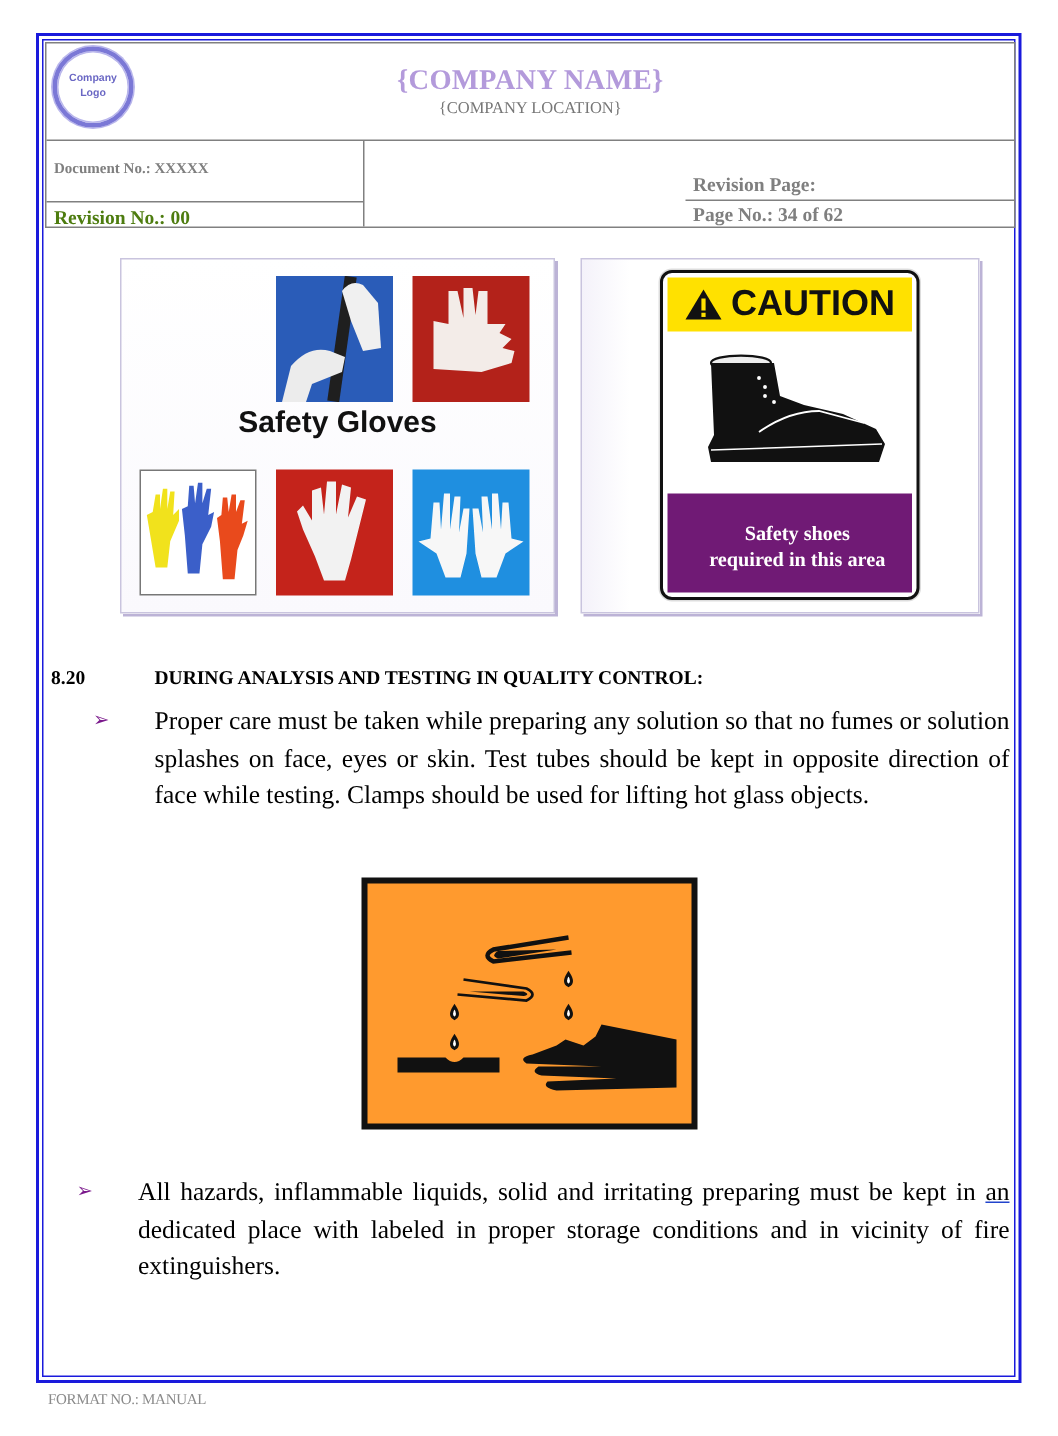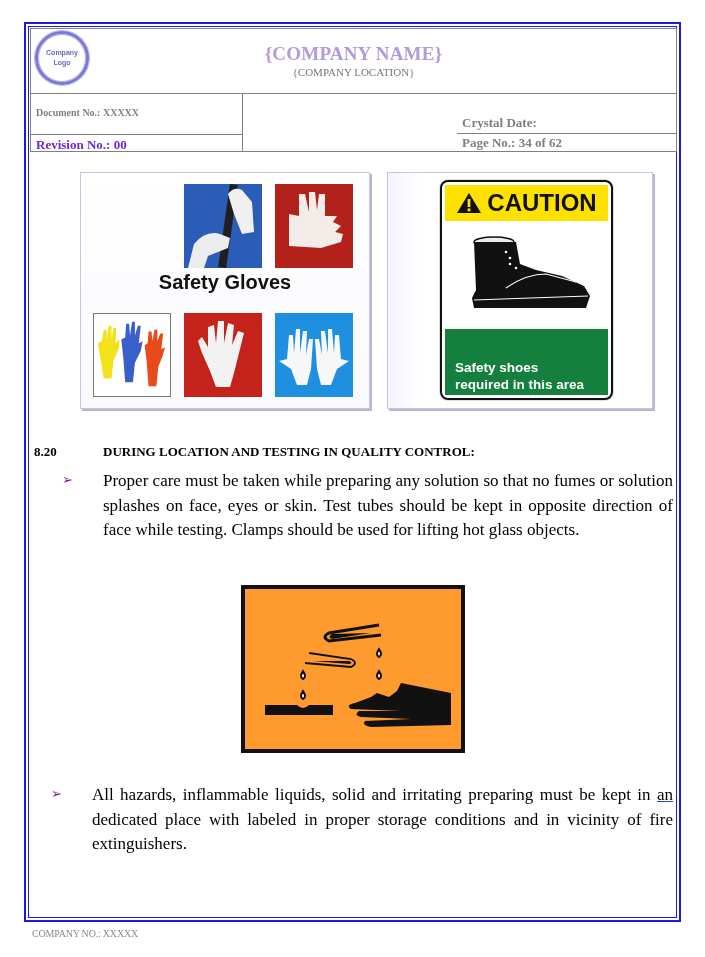--- a/index.html
+++ b/index.html
@@ -12,45 +12,45 @@
   .hdr { position: absolute; left: 30px; top: 28px; width: 647px; height: 124px; border: 1px solid #808080; box-sizing: border-box; }
   .hdr-top { position: absolute; left: 0; top: 0; width: 645px; height: 64px; border-bottom: 1px solid #808080; }
   .logo { position: absolute; left: 4px; top: 2px; width: 54px; height: 54px; border-radius: 50%; border: 3px solid #7b78d6; box-shadow: 0 0 0 1px #b9b6ec, inset 0 0 0 1px #b9b6ec; box-sizing: border-box; display: flex; flex-direction: column; align-items: center; justify-content: center; }
   .logo span { font-family: "Liberation Sans", sans-serif; font-size: 7px; color: #6a67c4; line-height: 10px; font-weight: bold; }
   .company-name { position: absolute; left: 0; width: 645px; top: 14px; text-align: center; font-size: 19px; font-weight: bold; color: #b39adb; letter-spacing: 0.2px; }
   .company-loc { position: absolute; left: 0; width: 645px; top: 37px; text-align: center; font-size: 11px; color: #777777; }
 
   .hdr-left { position: absolute; left: 0; top: 65px; width: 211px; height: 57px; border-right: 1px solid #808080; }
   .doc-no { position: absolute; left: 5px; top: 13px; font-size: 10px; font-weight: bold; color: #7f7f7f; }
   .rev-row { position: absolute; left: 0; top: 40px; width: 211px; height: 17px; border-top: 1px solid #808080; }
-  .rev-no { position: absolute; left: 5px; top: 2px; font-size: 13px; font-weight: bold; color: #6d28d9; text-align: center; }
+  .rev-no { position: absolute; left: 5px; top: 2px; font-size: 13px; font-weight: bold; color: #4d7c0f; text-align: center; }
 
   .hdr-mid { position: absolute; left: 212px; top: 65px; width: 213px; height: 57px; border-right: 1px solid #808080; }
   .manual-title { position: absolute; left: 0; width: 213px; top: 21px; text-align: center; font-size: 17px; font-weight: bold; color: #7878e8; }
 
   .hdr-right { position: absolute; left: 426px; top: 65px; width: 219px; height: 57px; }
   .hr-cell { position: absolute; left: 0; width: 219px; height: 19px; }
   .hr-cell.c1 { top: 0; border-bottom: 1px solid #808080; }
   .hr-cell.c2 { top: 20px; border-bottom: 1px solid #808080; }
   .hr-cell.c3 { top: 40px; }
   .hr-cell span { position: absolute; left: 5px; top: 1px; font-size: 13px; font-weight: bold; color: #7f7f7f; }
 
   
   .img-frame { position: absolute; background: #ffffff; border: 1px solid #c9c4de; box-shadow: 2px 2px 0 #bcb3d6; box-sizing: border-box; }
   .gloves-frame { left: 80px; top: 172px; width: 290px; height: 237px; background: linear-gradient(#ffffff, #faf9fd); }
-  .shoes-frame { left: 387px; top: 172px; width: 266px; height: 237px; background: linear-gradient(90deg,#f4f2fa,#ffffff 12%); }
+  .shoes-frame { left: 387px; top: 172px; width: 266px; height: 237px; background: linear-gradient(90deg,#f4f2fa,#ffffff 12%); text-align: center; }
 
   .tile { position: absolute; width: 78px; height: 84px; box-sizing: border-box; overflow: hidden; }
   .tile svg { width: 100%; height: 100%; display: block; }
   .gloves-caption { position: absolute; left: 0; width: 288px; top: 98px; text-align: center; font-family: "Liberation Sans", sans-serif; font-weight: bold; font-size: 20px; color: #111; }
 
   .caution-sign { position: absolute; left: 52px; top: 7px; width: 173px; height: 220px; border: 2px solid #111; border-radius: 8px; background: #fff; box-sizing: border-box; overflow: hidden; box-shadow: 0 0 0 1px #ddd; }
   .caution-head { position: absolute; left: 3px; top: 3px; right: 3px; height: 36px; background: #ffe100; display: flex; align-items: center; justify-content: center; gap: 5px; }
   .caution-head .word { font-family: "Liberation Sans", sans-serif; font-weight: bold; font-size: 24px; color: #111; }
-  .caution-foot { position: absolute; left: 3px; right: 3px; bottom: 3px; height: 66px; background: #15803d; color: #fff; font-family: Liberation Sans, sans-serif; font-weight: bold; font-size: 13.5px; line-height: 17px; padding: 30px 0 0 10px; box-sizing: border-box; }
+  .caution-foot { position: absolute; left: 3px; right: 3px; bottom: 3px; height: 66px; background: #701a75; color: #fff; font-family: Liberation Serif, serif; font-weight: bold; font-size: 13.5px; line-height: 17px; padding: 18px 0 0 10px; box-sizing: border-box; }
   .boot { position: absolute; left: 24px; top: 48px; width: 128px; height: 90px; }
 
   
   .section-head { position: absolute; top: 444px; left: 34px; font-size: 13px; font-weight: bold; color: #000; }
   .section-num { position: absolute; left: 0; top: 0; }
   .section-title { position: absolute; left: 69px; top: 0; white-space: nowrap; }
 
   .bullet { position: absolute; color: #7b1a8c; font-size: 13px; }
   .para { position: absolute; font-size: 17px; line-height: 24.5px; color: #000; text-align: justify; }
   .para1 { left: 103px; top: 469px; width: 570px; }
@@ -78,21 +78,21 @@
     <div class="company-loc">{COMPANY LOCATION}</div>
   </div>
   <div class="hdr-left">
     <div class="doc-no">Document No.: XXXXX</div>
     <div class="rev-row">
       <div class="rev-no">Revision No.: 00</div>
     </div>
   </div>
   <div class="hdr-right">
     <div class="hr-cell c2">
-        <span>Crystal Date:</span>
+        <span>Revision Page:</span>
       </div>
     <div class="hr-cell c3">
         <span>Page No.: 34 of 62</span>
       </div>
   </div>
 </div>
 
 <div class="img-frame gloves-frame">
 
 
@@ -155,21 +155,21 @@
     </svg>
     <div class="caution-foot">
       <div>Safety shoes</div>
       <div>required in this area</div>
     </div>
   </div>
 </div>
 
 <div class="section-head">
   <span class="section-num">8.20</span>
-  <span class="section-title">DURING LOCATION AND TESTING IN QUALITY CONTROL:</span>
+  <span class="section-title">DURING ANALYSIS AND TESTING IN QUALITY CONTROL:</span>
 </div>
 
 <span class="bullet" style="left:62px;top:472px;">➢</span>
 <div class="para para1">Proper care must be taken while preparing any solution so that no fumes or solution splashes on face, eyes or skin. Test tubes should be kept in opposite direction of face while testing. Clamps should be used for lifting hot glass objects.</div>
 
 <div class="corrosive">
   <svg width="224" height="168" viewBox="0 0 224 168">
     <rect x="4" y="4" width="216" height="160" fill="#ff9a2e"></rect>
 
     <path d="M138 40 L88 48 Q80 52 88 56 L140 50" fill="none" stroke="#111" stroke-width="3"></path>
@@ -185,13 +185,13 @@
 
     <path d="M24 120 L56 120 Q62 126 68 120 L92 120 L92 130 L24 130 Z" fill="#111"></path>
 
     <path d="M114 118 L130 112 L136 108 L148 112 L156 106 L160 98 L210 108 L210 140 L130 142 Q120 140 124 136 L170 134 L120 132 Q112 130 118 126 L160 126 L110 124 Q104 120 114 118 Z" fill="#111"></path>
   </svg>
 </div>
 
 <span class="bullet" style="left:51px;top:786px;">➢</span>
 <div class="para para2"><span>All hazards, inflammable liquids, solid and irritating preparing must be kept in </span><span class="ul">an</span><span> dedicated place with labeled in proper storage conditions and in vicinity of fire extinguishers.</span></div>
 
-<div class="footer">COMPANY NO.: XXXXX</div>
+<div class="footer">FORMAT NO.: MANUAL</div>
 
 </body></html>

